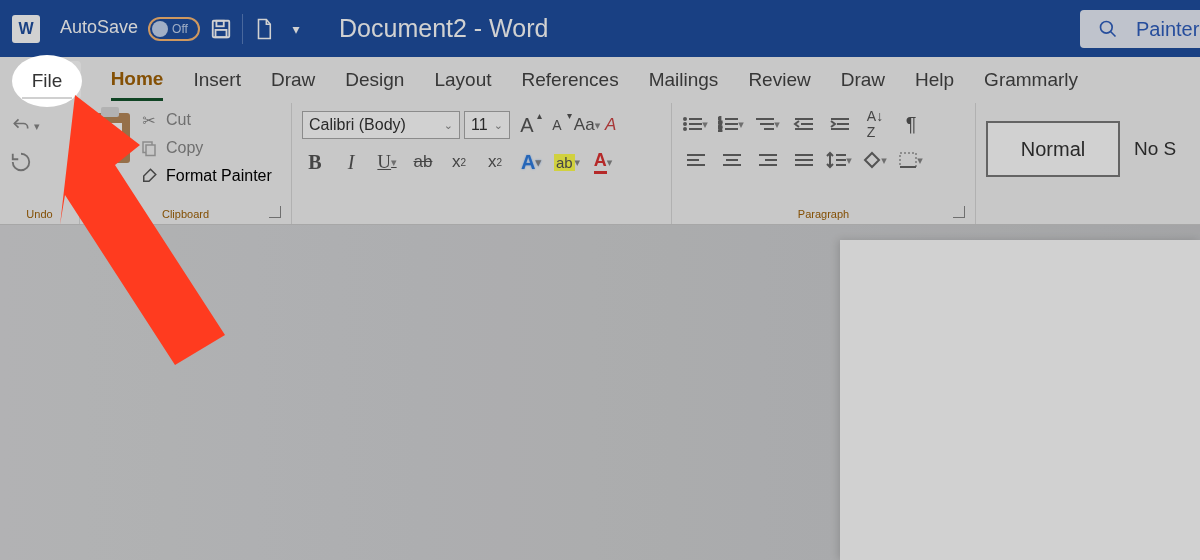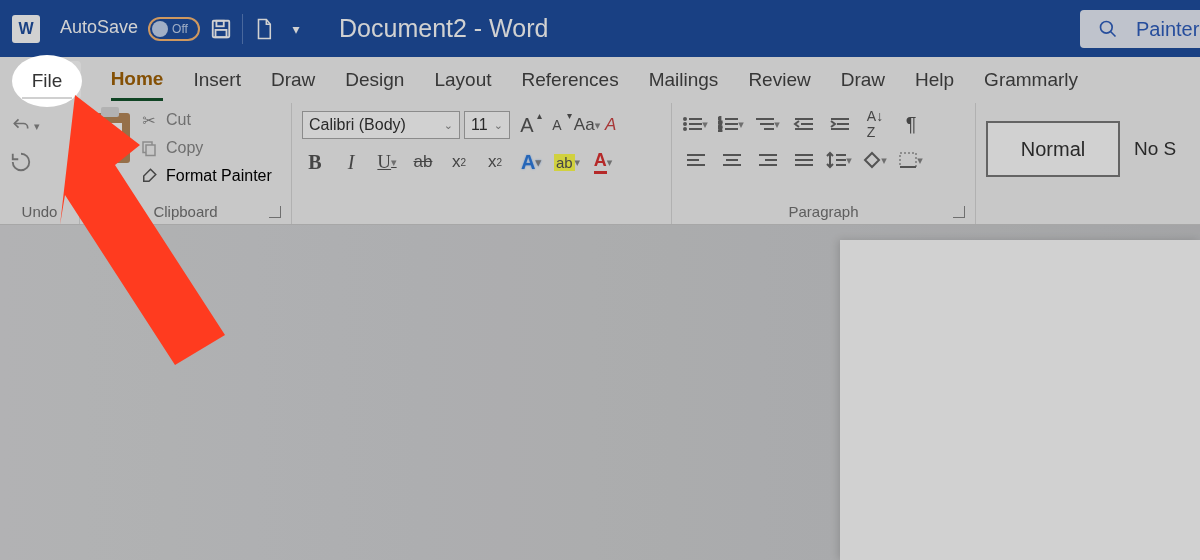--- a/index.html
+++ b/index.html
@@ -22,21 +22,21 @@
 
     
     .tabs{height:46px;background:#f4f4f4;display:flex;align-items:center;padding-left:26px;gap:30px;font-size:19px;color:#444;position:relative;z-index:1;}
     .tab{padding:8px 0;cursor:pointer;}
     .tab.home{color:#a16207;border-bottom:3px solid #14532d;font-weight:600;}
     .tab.file{background:#fff;padding:8px 12px;border-radius:4px;}
 
     
     .ribbon{height:122px;background:#f4f4f4;display:flex;border-bottom:1px solid #ccc;position:relative;z-index:1;}
     .group{border-right:1px solid #d8d8d8;padding:6px 10px 2px 10px;display:flex;flex-direction:column;justify-content:space-between;}
-    .group-label{text-align:center;font-size:15px;color:#737373;padding-bottom:2px;display:flex;justify-content:center;align-items:flex-end;position:relative;}
+    .group-label{text-align:center;font-size:11px;color:#a16207;padding-bottom:2px;display:flex;justify-content:center;align-items:flex-end;position:relative;}
     .dialog-launcher{position:absolute;right:0;bottom:4px;width:12px;height:12px;border:1px solid #888;border-top:none;border-left:none;}
     
     
     .undo-body{display:flex;flex-direction:column;gap:14px;align-items:flex-start;padding-top:6px;}
     .undo-row{display:flex;align-items:center;gap:2px;color:#888;}
     .ic{width:22px;height:22px;display:inline-flex;align-items:center;justify-content:center;}
     .chev{font-size:11px;color:#888;}
 
     
     .clip-body{display:flex;gap:8px;}

